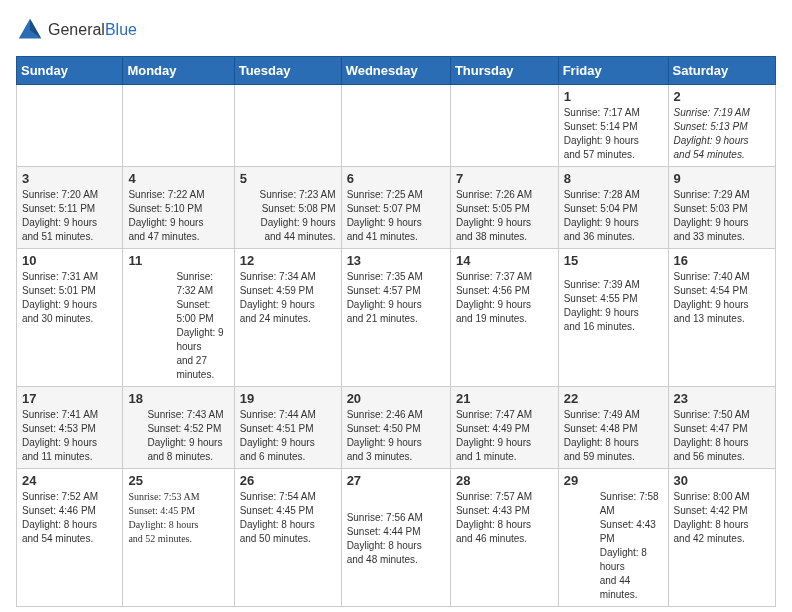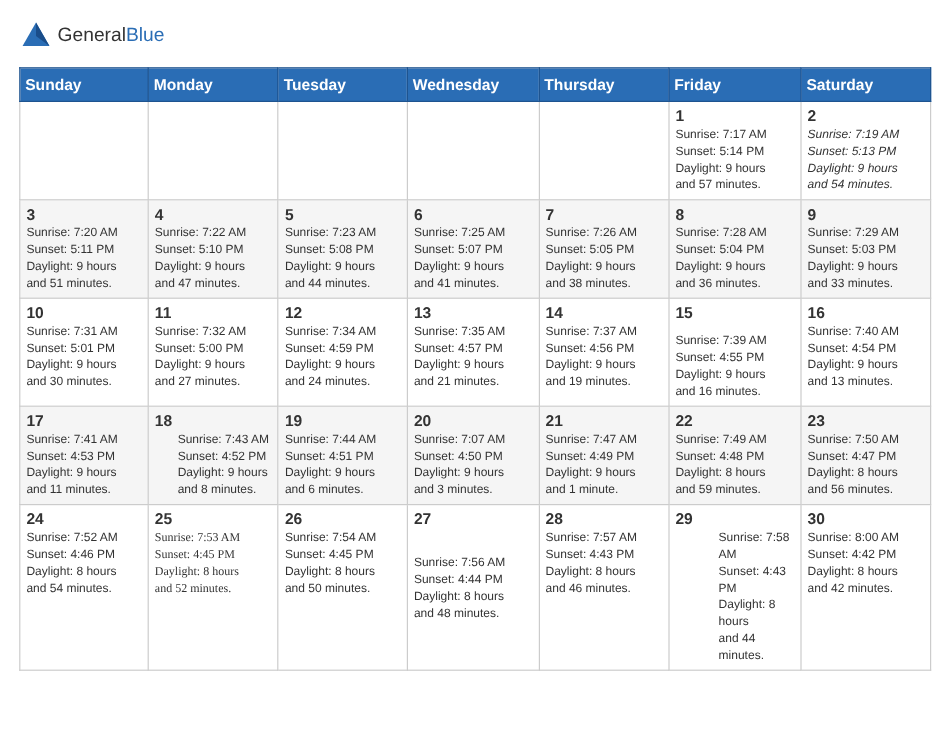--- a/index.html
+++ b/index.html
@@ -140,21 +140,21 @@
         </td>
         <td>
           <div class="day-num">4</div>
           <div class="day-info" style="white-space: pre-line;">Sunrise: 7:22 AM
 Sunset: 5:10 PM
 Daylight: 9 hours
 and 47 minutes.</div>
         </td>
         <td>
           <div class="day-num">5</div>
-          <div class="day-info" style="white-space: pre-line;">Sunrise: 7:23 AM
+          <div class="day-info" style="white-space: pre-line; text-align: right;">Sunrise: 7:23 AM
 Sunset: 5:08 PM
 Daylight: 9 hours
 and 44 minutes.</div>
         </td>
         <td>
           <div class="day-num">6</div>
           <div class="day-info" style="white-space: pre-line;">Sunrise: 7:25 AM
 Sunset: 5:07 PM
 Daylight: 9 hours
 and 41 minutes.</div>
@@ -184,21 +184,21 @@
       <tr>
         <td>
           <div class="day-num">10</div>
           <div class="day-info" style="white-space: pre-line;">Sunrise: 7:31 AM
 Sunset: 5:01 PM
 Daylight: 9 hours
 and 30 minutes.</div>
         </td>
         <td>
           <div class="day-num">11</div>
-          <div class="day-info" style="white-space: pre-line;">Sunrise: 7:32 AM
+          <div class="day-info" style="white-space: pre-line; margin-left: 48px;">Sunrise: 7:32 AM
 Sunset: 5:00 PM
 Daylight: 9 hours
 and 27 minutes.</div>
         </td>
         <td>
           <div class="day-num">12</div>
           <div class="day-info" style="white-space: pre-line;">Sunrise: 7:34 AM
 Sunset: 4:59 PM
 Daylight: 9 hours
 and 24 minutes.</div>
@@ -249,21 +249,21 @@
         </td>
         <td>
           <div class="day-num">19</div>
           <div class="day-info" style="white-space: pre-line;">Sunrise: 7:44 AM
 Sunset: 4:51 PM
 Daylight: 9 hours
 and 6 minutes.</div>
         </td>
         <td>
           <div class="day-num">20</div>
-          <div class="day-info" style="white-space: pre-line;">Sunrise: 7:07 AM
+          <div class="day-info" style="white-space: pre-line;">Sunrise: 2:46 AM
 Sunset: 4:50 PM
 Daylight: 9 hours
 and 3 minutes.</div>
         </td>
         <td>
           <div class="day-num">21</div>
           <div class="day-info" style="white-space: pre-line;">Sunrise: 7:47 AM
 Sunset: 4:49 PM
 Daylight: 9 hours
 and 1 minute.</div>

